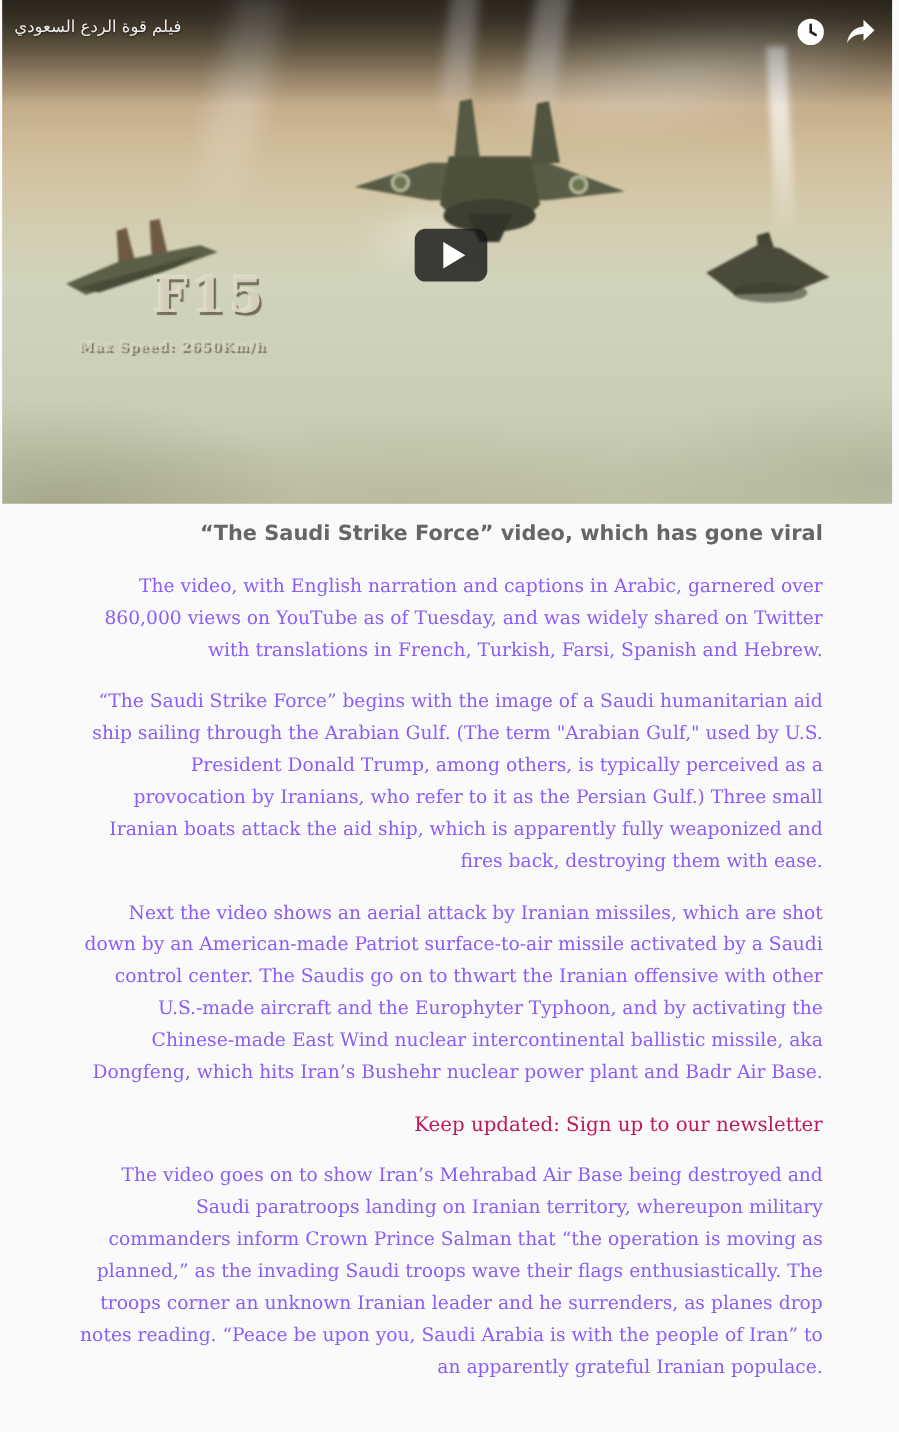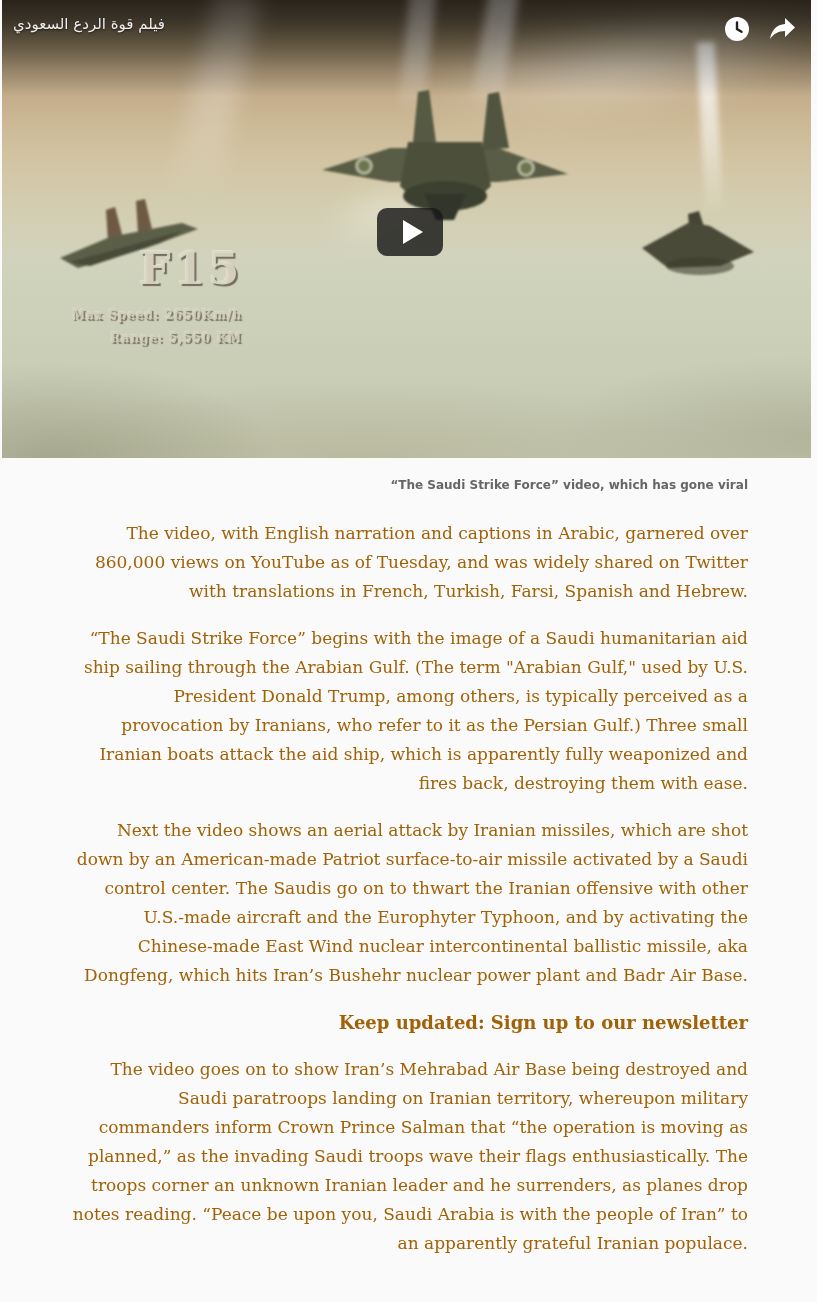--- a/index.html
+++ b/index.html
@@ -73,30 +73,30 @@
     font-size:12px; font-weight:bold; line-height:23px; letter-spacing:1px;
     color:rgba(211,206,186,.85);
     text-shadow:1.5px 1.5px 1px rgba(52,44,30,.55), -1px -1px 1px rgba(255,255,252,.25);
   }
   .jet-spec.first { margin-top:13px; }
 
   
   .content { position:absolute; left:68px; top:458px; width:680px; padding-top:19px; }
   .caption {
     font-family:"DejaVu Sans","Liberation Sans",sans-serif;
-    font-size:12px; font-weight:bold; color:#666666;
+    font-size:19px; font-weight:bold; color:#666666;
     line-height:16px; margin-bottom:26px;
   }
   .content p {
-    font-size:17px; line-height:29px; color:#a16207;
+    font-size:17px; line-height:29px; color:#8b5cf6;
     margin:0 0 18px 0; text-rendering:optimizeLegibility;
   }
   .content h2 {
-    font-size:18px; line-height:29px; color:#a16207;
-    font-weight:bold; margin:0 0 18px 0; cursor:pointer;
+    font-size:18px; line-height:29px; color:#be185d;
+    font-weight:normal; margin:0 0 18px 0; cursor:pointer;
   }
 </style>
 </head>
 <body>
 
 <div class="page">
 
   <div class="player">
     <div class="vignette"></div>
 
@@ -148,21 +148,20 @@
       </svg>
     </div>
 
     <div class="play-button">
       <div class="play-tri"></div>
     </div>
 
     <div class="overlay-text">
       <div class="jet-model">F15</div>
       <div class="jet-spec first">Max Speed: 2650Km/h</div>
-      <div class="jet-spec">Range: 5,550 KM</div>
     </div>
   </div>
 
   <div class="content">
     <div class="caption">“The Saudi Strike Force” video, which has gone viral</div>
 
     <p>The video, with English narration and captions in Arabic, garnered over 860,000 views on YouTube as of Tuesday, and was widely shared on Twitter with translations in French, Turkish, Farsi, Spanish and Hebrew.</p>
     <p>“The Saudi Strike Force” begins with the image of a Saudi humanitarian aid ship sailing through the Arabian Gulf. (The term "Arabian Gulf," used by U.S. President Donald Trump, among others, is typically perceived as a provocation by Iranians, who refer to it as the Persian Gulf.) Three small Iranian boats attack the aid ship, which is apparently fully weaponized and fires back, destroying them with ease.</p>
     <p>Next the video shows an aerial attack by Iranian missiles, which are shot down by an American-made Patriot surface-to-air missile activated by a Saudi control center. The Saudis go on to thwart the Iranian offensive with other U.S.-made aircraft and the Europhyter Typhoon, and by activating the Chinese-made East Wind nuclear intercontinental ballistic missile, aka Dongfeng, which hits Iran’s Bushehr nuclear power plant and Badr Air Base.</p>
 

